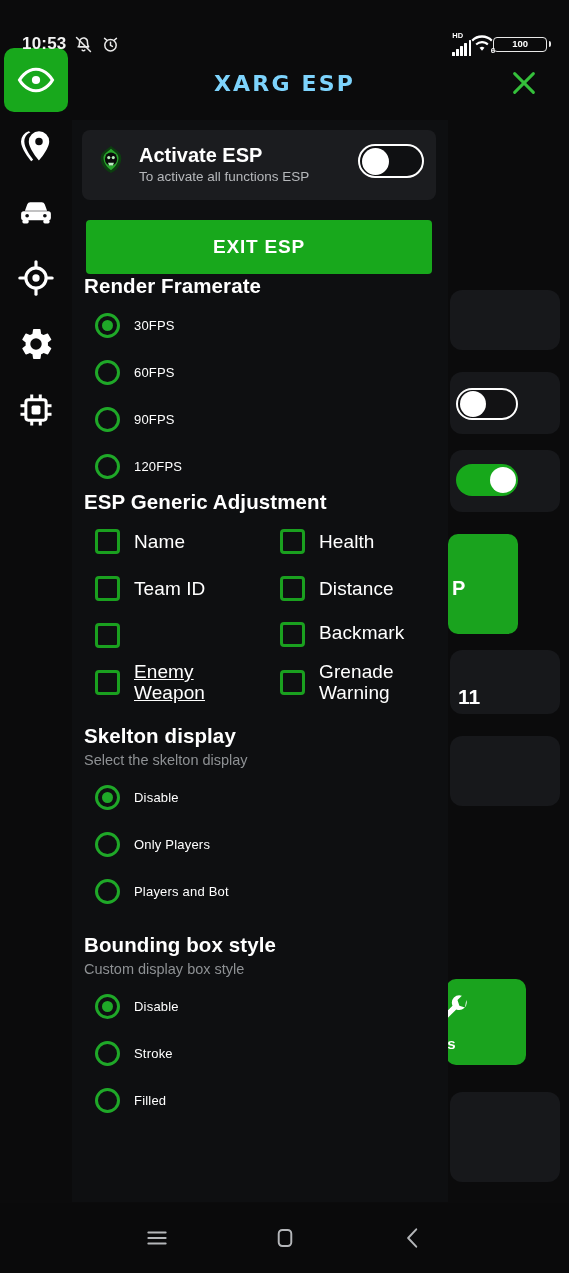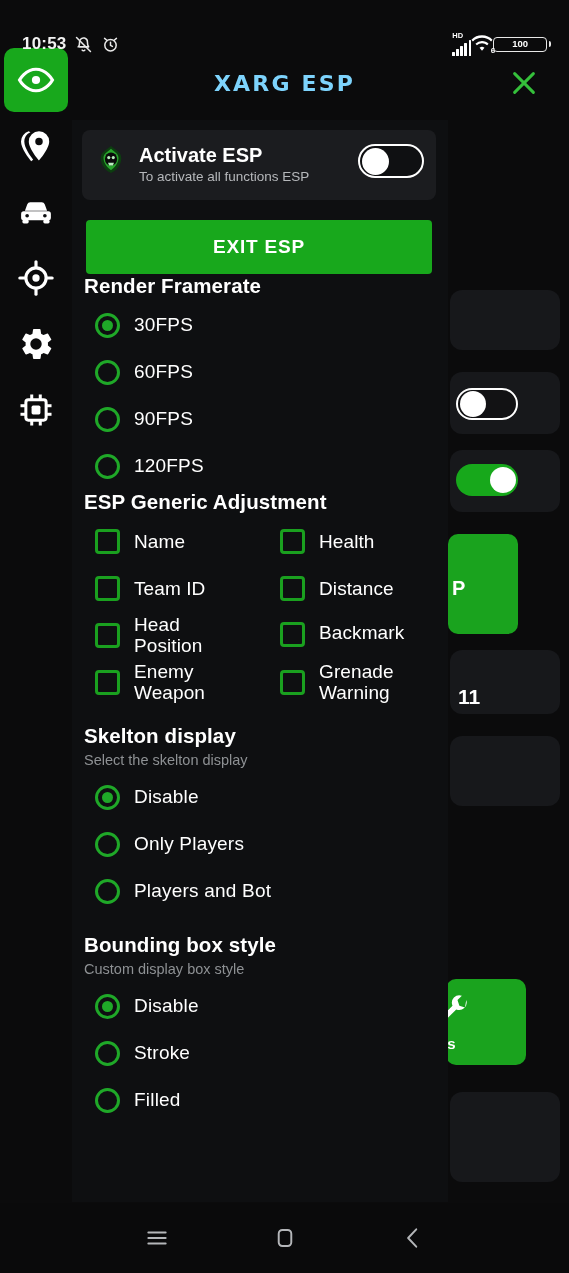--- a/index.html
+++ b/index.html
@@ -240,21 +240,21 @@
     flex: 0 0 auto;
     width: 25px; height: 25px;
     border-radius: 50%;
     border: 3px solid #1fa828;
     display: flex; align-items: center; justify-content: center;
     background: transparent;
   }
   .radio .dot { width: 11px; height: 11px; border-radius: 50%; background: #1fa828; }
   .radio-label {
     color: #ffffff;
-    font-size: 19px;
+    font-size: 13px;
     font-weight: 400;
     letter-spacing: .2px;
   }
 
   .check-grid {
     display: grid;
     grid-template-columns: 185px 1fr;
     row-gap: 0;
     margin-top: 2px;
   }
@@ -503,29 +503,28 @@
           <div class="check-row">
             <span class="checkbox"></span>
             <span class="check-label">Team ID</span>
           </div>
           <div class="check-row">
             <span class="checkbox"></span>
             <span class="check-label">Distance</span>
           </div>
           <div class="check-row">
             <span class="checkbox"></span>
-            <span class="check-label" style="max-width:96px;display:inline-block;">Head Position</span>
           </div>
           <div class="check-row" style="align-items:flex-start;padding-top:10px;">
             <span class="checkbox"></span>
             <span class="check-label">Backmark</span>
           </div>
           <div class="check-row">
             <span class="checkbox"></span>
-            <span class="check-label" style="max-width:96px;display:inline-block;">Enemy Weapon</span>
+            <span class="check-label" style="max-width:96px;display:inline-block;text-decoration:underline;">Enemy Weapon</span>
           </div>
           <div class="check-row">
             <span class="checkbox"></span>
             <span class="check-label" style="max-width:104px;display:inline-block;">Grenade Warning</span>
           </div>
         </div>
       </div>
 
       <div class="section" style="margin-top:18px;">
         <div class="section-title">Skelton display</div>

